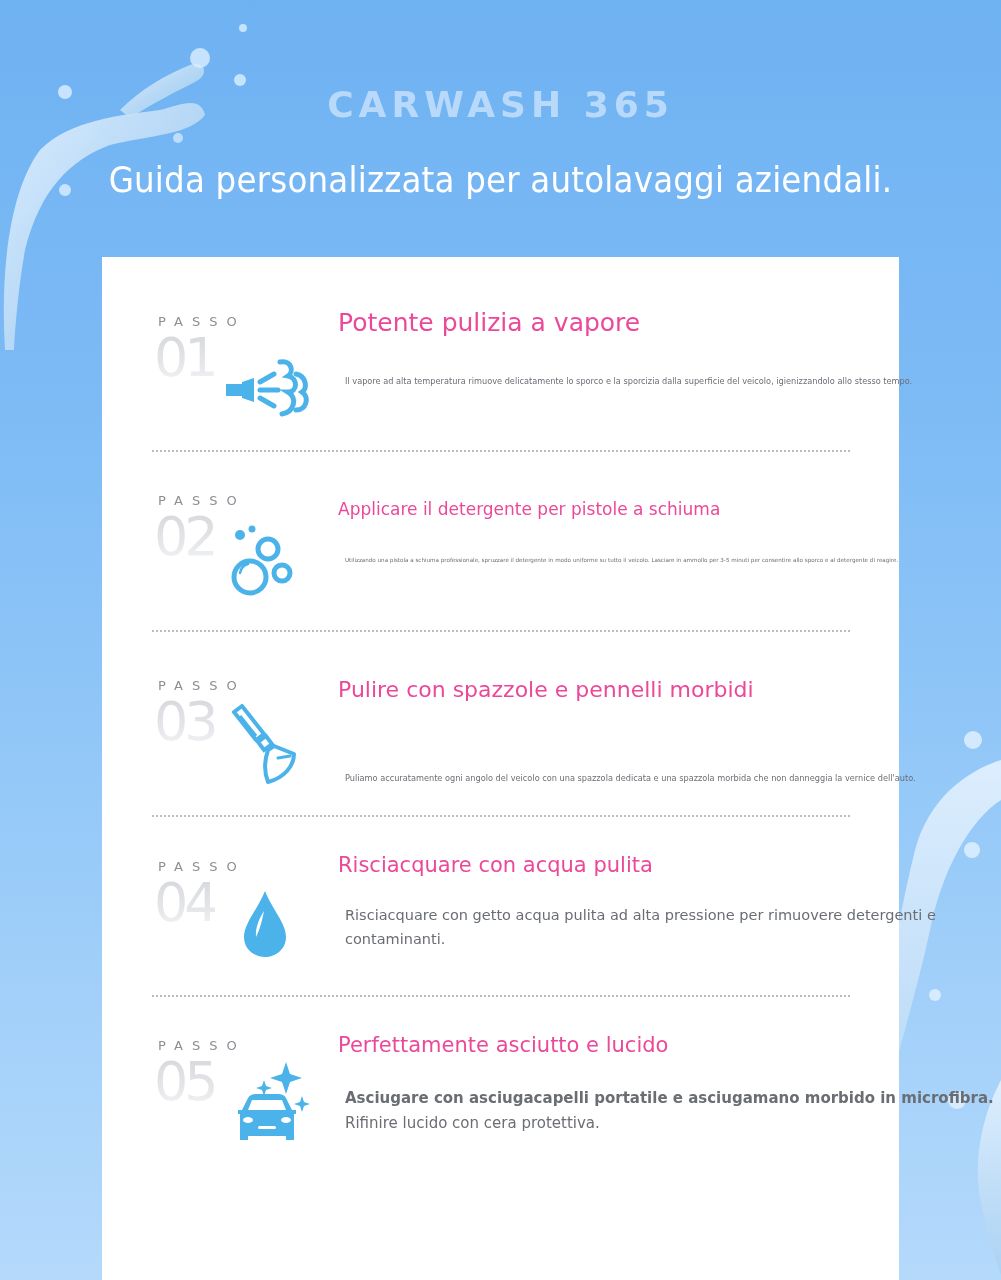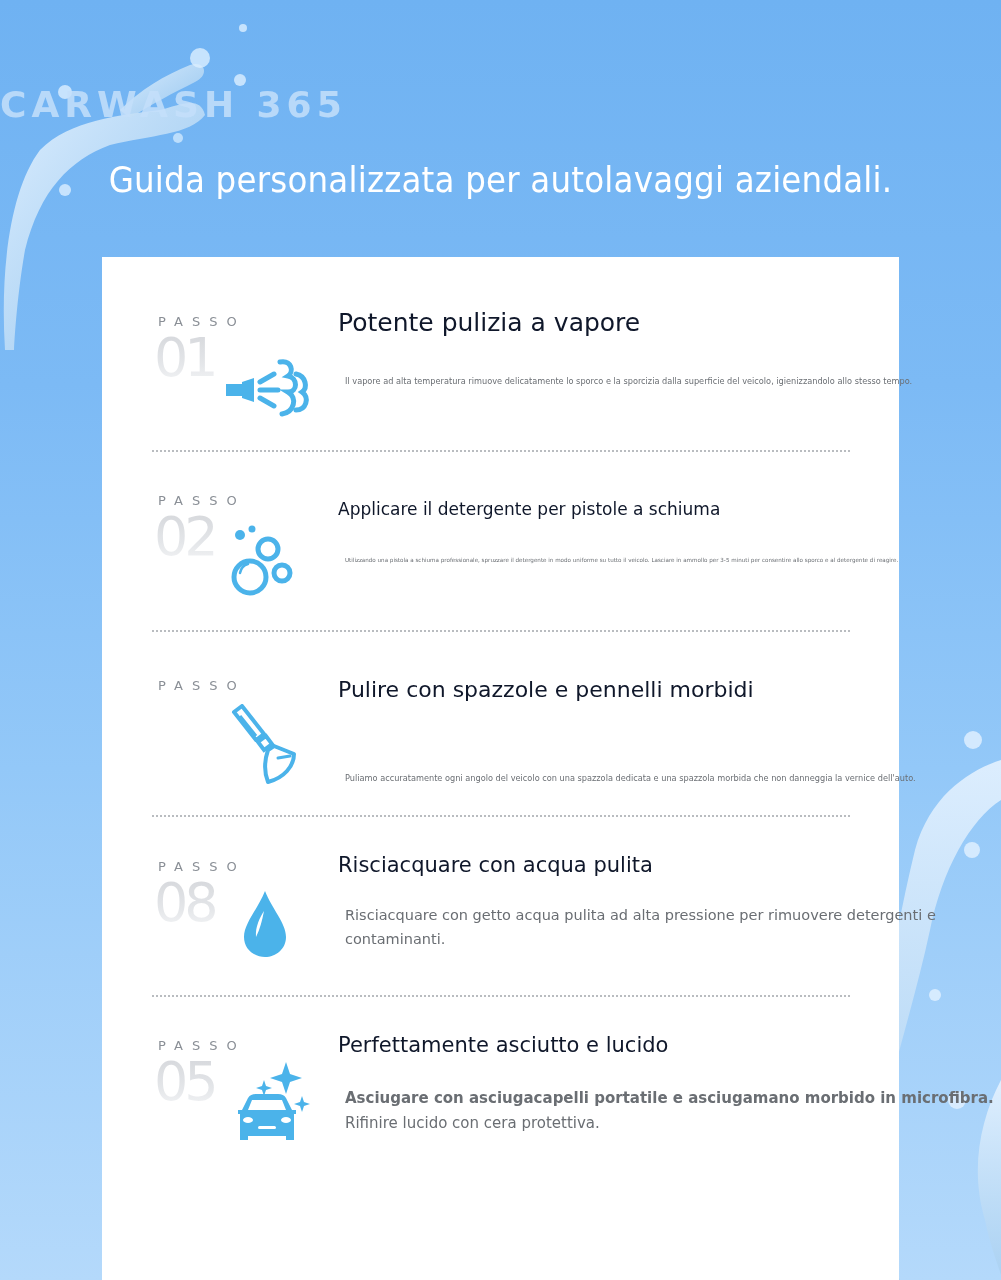--- a/index.html
+++ b/index.html
@@ -7,21 +7,21 @@
   body {
     position: relative;
     font-family: "Liberation Sans", "DejaVu Sans", sans-serif;
     background: linear-gradient(180deg, #6fb2f2 0%, #7cbaf5 30%, #93c8f8 60%, #b4d9fb 100%);
   }
   
   .splash { position: absolute; pointer-events: none; }
   .splash svg { width: 100%; height: 100%; }
 
   .brand {
-    position: absolute; left: 0; top: 84px; width: 1001px; 
+    position: absolute; left: 0; top: 84px; width: 1001px; text-align: center;
     font-family: "DejaVu Sans", sans-serif; font-weight: bold;
     font-size: 36px; letter-spacing: 5px; color: #c5e0fb; opacity: .85;
   }
   .subtitle {
     position: absolute; left: 0; top: 160px; width: 1001px; text-align: center;
     font-family: "DejaVu Sans", sans-serif; font-size: 35px; color: #ffffff;
     letter-spacing: 0.2px; font-weight: normal;
     transform: scaleX(0.93);
   }
 
@@ -43,21 +43,21 @@
     font-family: "DejaVu Sans", sans-serif; font-weight: normal; font-size: 54px;
     letter-spacing: -4px;
     background: linear-gradient(180deg, #d3d5d9 0%, #e4e6e9 60%, #f6f7f8 100%);
     -webkit-background-clip: text; background-clip: text; color: transparent;
   }
   .step-icon { position: absolute; }
   .step-icon svg { width: 100%; height: 100%; }
 
   .step-title {
     position: absolute; left: 236px;
-    font-family: "DejaVu Sans", sans-serif; color: #0f172a; font-weight: normal;
+    font-family: "DejaVu Sans", sans-serif; color: #ec4899; font-weight: normal;
     white-space: nowrap;
   }
   .step-desc {
     position: absolute; left: 236px; color: #6a6e73;
     font-family: "DejaVu Sans", sans-serif; white-space: nowrap; padding-left: 7px;
   }
   .divider {
     position: absolute; left: 50px; width: 698px; height: 0;
     border-top: 2px dotted #b9bcc0;
   }
@@ -141,39 +141,40 @@
       </div>
     </div>
     <div class="step-title" style="top:6px;font-size:17px;">Applicare il detergente per pistole a schiuma</div>
     <div class="step-desc" style="top:64px;font-size:5.6px;">Utilizzando una pistola a schiuma professionale, spruzzare il detergente in modo uniforme su tutto il veicolo.  Lasciare in ammollo per 3-5 minuti per consentire allo sporco e al detergente di reagire.</div>
   </div>
   <div class="divider" style="top:373px;"></div>
 
   <div class="step" style="top:421px;height:140px;">
     <div class="step-left">
       <div class="passo">PASSO</div>
+      <div class="num">03</div>
       <div class="step-icon" style="left:74px;top:26px;width:76px;height:82px;">
         <svg viewBox="0 0 76 82">
           <path d="M6 8 L14 2 L36 30 L28 36 Z" stroke="#4bb3ea" stroke-width="4" fill="none" stroke-linejoin="round"></path>
           <path d="M12 12 L28 32" stroke="#4bb3ea" stroke-width="3"></path>
           <path d="M30 38 L38 32 L44 40 L36 46 Z" stroke="#4bb3ea" stroke-width="4" fill="none"></path>
           <path d="M40 46 L46 42 L66 50 C 66 62, 56 74, 40 78 C 36 68, 36 58, 40 46 Z" stroke="#4bb3ea" stroke-width="4" fill="none" stroke-linejoin="round"></path>
           <path d="M50 54 L62 52" stroke="#4bb3ea" stroke-width="3" stroke-linecap="round"></path>
         </svg>
       </div>
     </div>
     <div class="step-title" style="top:-1px;font-size:22px;">Pulire con spazzole e pennelli morbidi</div>
     <div class="step-desc" style="top:63px;font-size:8.2px;margin-top:32px;">Puliamo accuratamente ogni angolo del veicolo con una spazzola dedicata e una spazzola morbida che non danneggia la vernice dell'auto.</div>
   </div>
   <div class="divider" style="top:558px;"></div>
 
   <div class="step" style="top:602px;height:140px;">
     <div class="step-left">
       <div class="passo">PASSO</div>
-      <div class="num">08</div>
+      <div class="num">04</div>
       <div class="step-icon" style="left:86px;top:30px;width:50px;height:70px;">
         <svg viewBox="0 0 50 70">
           <path d="M25 2 C 18 20, 4 34, 4 48 C 4 60, 14 68, 25 68 C 36 68, 46 60, 46 48 C 46 34, 32 20, 25 2 Z" fill="#4bb3ea"></path>
           <path d="M16 48 C 15 38, 20 28, 24 22 C 22 32, 20 40, 16 48 Z" fill="#ffffff"></path>
         </svg>
       </div>
     </div>
     <div class="step-title" style="top:-6px;font-size:21px;">Risciacquare con acqua pulita</div>
     <div class="step-desc" style="top:48px;font-size:14.5px;">Risciacquare con getto acqua pulita ad alta pressione per rimuovere detergenti e</div>
     <div class="step-desc" style="top:72px;font-size:14.5px;">contaminanti.</div>

